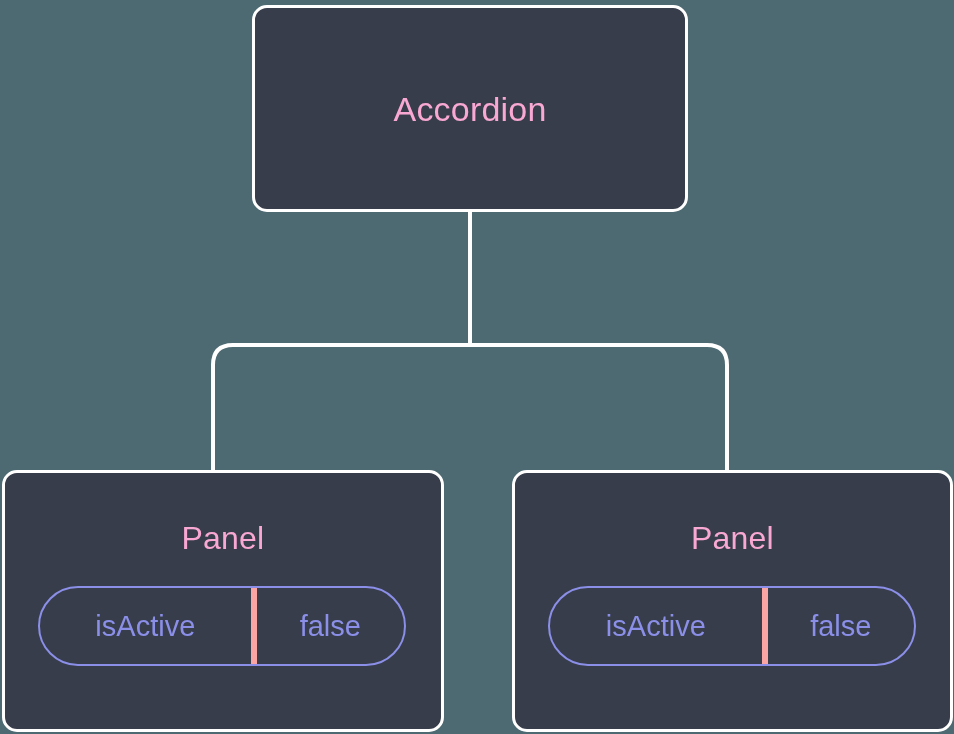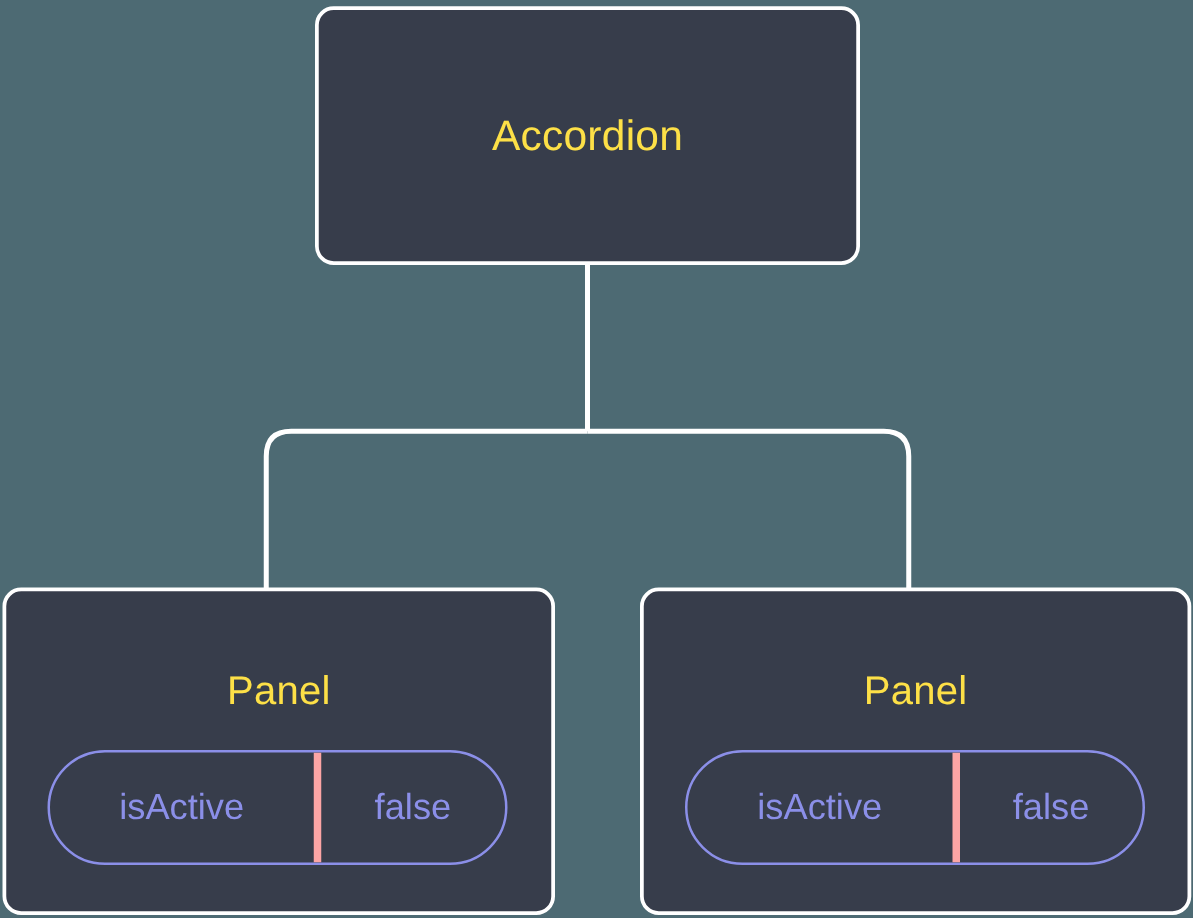--- a/index.html
+++ b/index.html
@@ -42,21 +42,21 @@
     box-sizing: border-box;
     background: #373d4b;
     border: 3px solid #ffffff;
     border-radius: 15px;
     display: flex;
     flex-direction: column;
     align-items: center;
   }
 
   .node-title {
-    color: #fde047;
+    color: #f9a8d4;
     font-weight: 400;
     letter-spacing: 0.2px;
     text-align: center;
     white-space: nowrap;
   }
 
   
   #node-accordion {
     left: 252px;
     top: 5px;
@@ -67,40 +67,40 @@
   #node-accordion .node-title {
     font-size: 34px;
     line-height: 40px;
   }
 
   
   .panel-node {
     top: 470px;
     height: 262px;
     justify-content: flex-start;
-    padding-top: 60px;
+    padding-top: 46px;
   }
   .panel-node .node-title {
     font-size: 32px;
     line-height: 38px;
   }
   #node-panel-0 {
     left: 2px;
     width: 442px;
   }
   #node-panel-1 {
     left: 512px;
     width: 441px;
   }
 
   
   .prop-pill {
     box-sizing: border-box;
     margin-top: 29px;
-    height: 92px;
+    height: 80px;
     border: 2px solid #8b8fe8;
     border-radius: 48px;
     background: transparent;
     display: flex;
     align-items: stretch;
     overflow: hidden;
   }
   .prop-key,
   .prop-value {
     display: flex;

